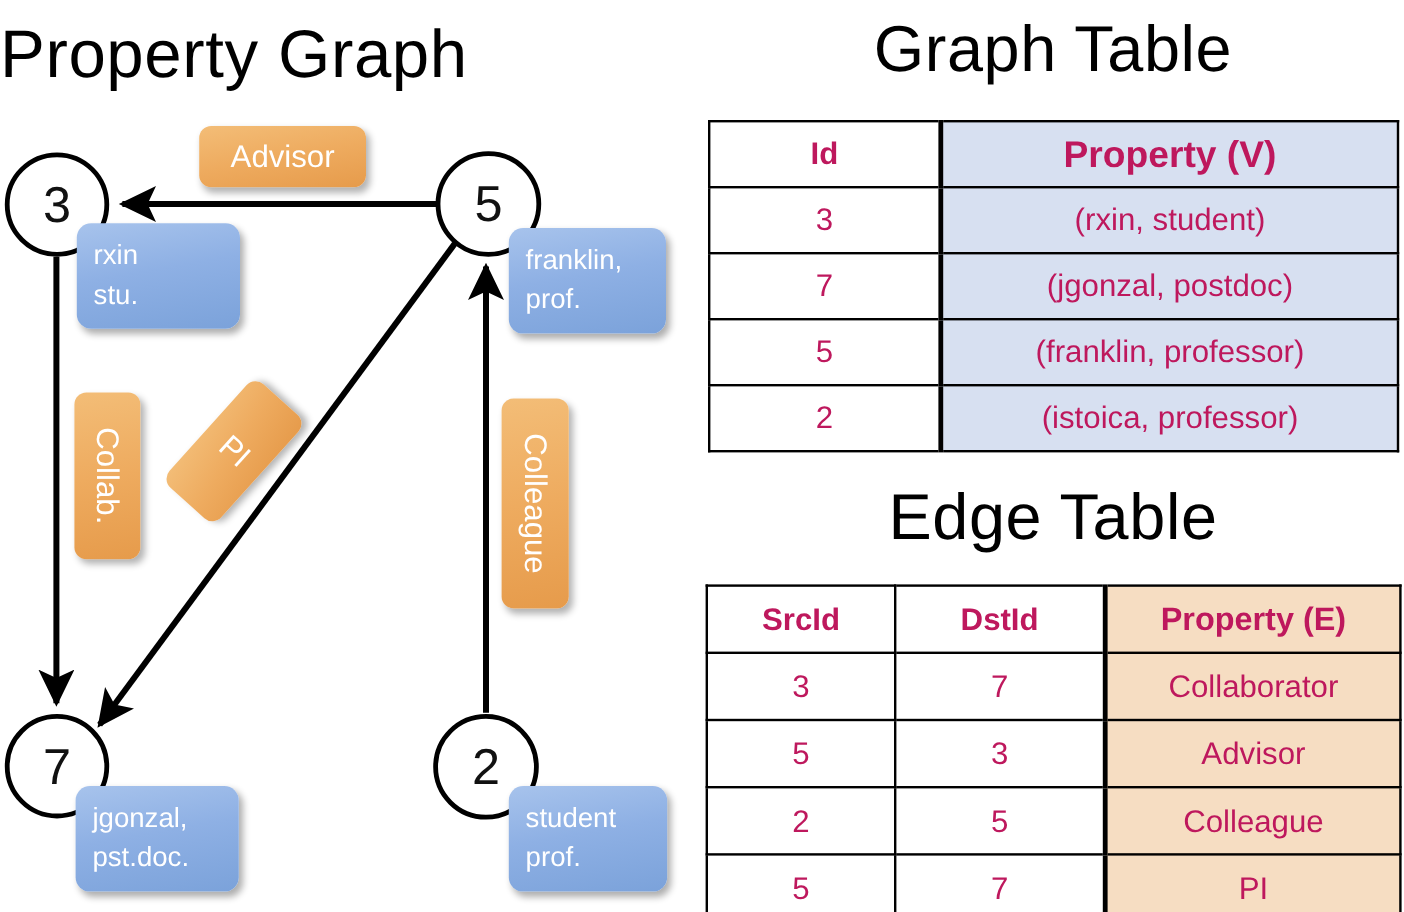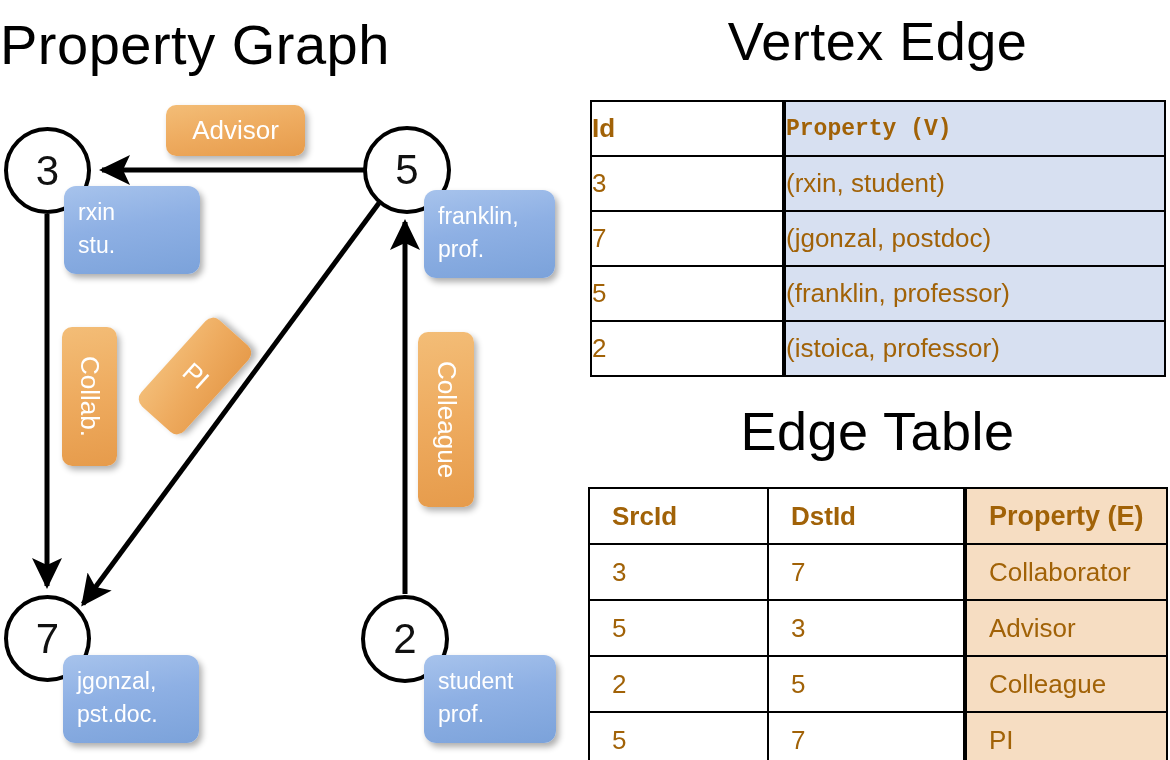--- a/index.html
+++ b/index.html
@@ -100,47 +100,47 @@
 
   
   .data-table {
     position: absolute;
     border-collapse: collapse;
     font-family: "Liberation Sans", sans-serif;
     font-weight: 300;
   }
   .data-table td, .data-table th {
     border: 2px solid #000;
-    text-align: left;
-    font-weight: 300;
-    color: #a16207;
+    text-align: center;
+    font-weight: 300;
+    color: #be185d;
     padding: 0;
   }
   .data-table th {
     font-weight: bold;
   }
 
   #vertex-table { left: 590px; top: 100px; width: 576px; }
   #vertex-table th, #vertex-table td { height: 53px; font-size: 26px; }
   #vertex-table .col-id { width: 190px; background: #ffffff; }
   #vertex-table .col-prop { background: #d7e0f1; border-left-width: 4px; }
-  #vertex-table th.col-prop { font-size: 23px; font-family: Liberation Mono, monospace; }
+  #vertex-table th.col-prop { font-size: 31px; }
 
   #edge-table { left: 588px; top: 487px; width: 580px; }
-  #edge-table th, #edge-table td { height: 54px; font-size: 26px; padding-left: 22px; }
+  #edge-table th, #edge-table td { height: 54px; font-size: 26px; }
   #edge-table .col-src { width: 155px; background: #ffffff; }
   #edge-table .col-dst { width: 172px; background: #ffffff; }
   #edge-table .col-prop { background: #f6ddc2; border-left-width: 4px; }
   #edge-table th.col-prop { font-size: 27px; }
 </style>
 </head>
 <body>
 
 <div class="slide-title" id="title-property-graph">Property Graph</div>
-<div class="slide-title" id="title-vertex-table">Vertex Edge</div>
+<div class="slide-title" id="title-vertex-table">Graph Table</div>
 <div class="slide-title" id="title-edge-table">Edge Table</div>
 
 <div id="graph-panel">
 
   <svg id="graph-edges" viewBox="0 0 585 760" xmlns="http://www.w3.org/2000/svg">
     <defs>
       <marker id="arrowhead" markerWidth="7" markerHeight="7" refX="5.6" refY="3" orient="auto" markerUnits="strokeWidth">
         <path d="M0,0 L6.2,3 L0,6 L1.4,3 Z" fill="#000"></path>
       </marker>
     </defs>

